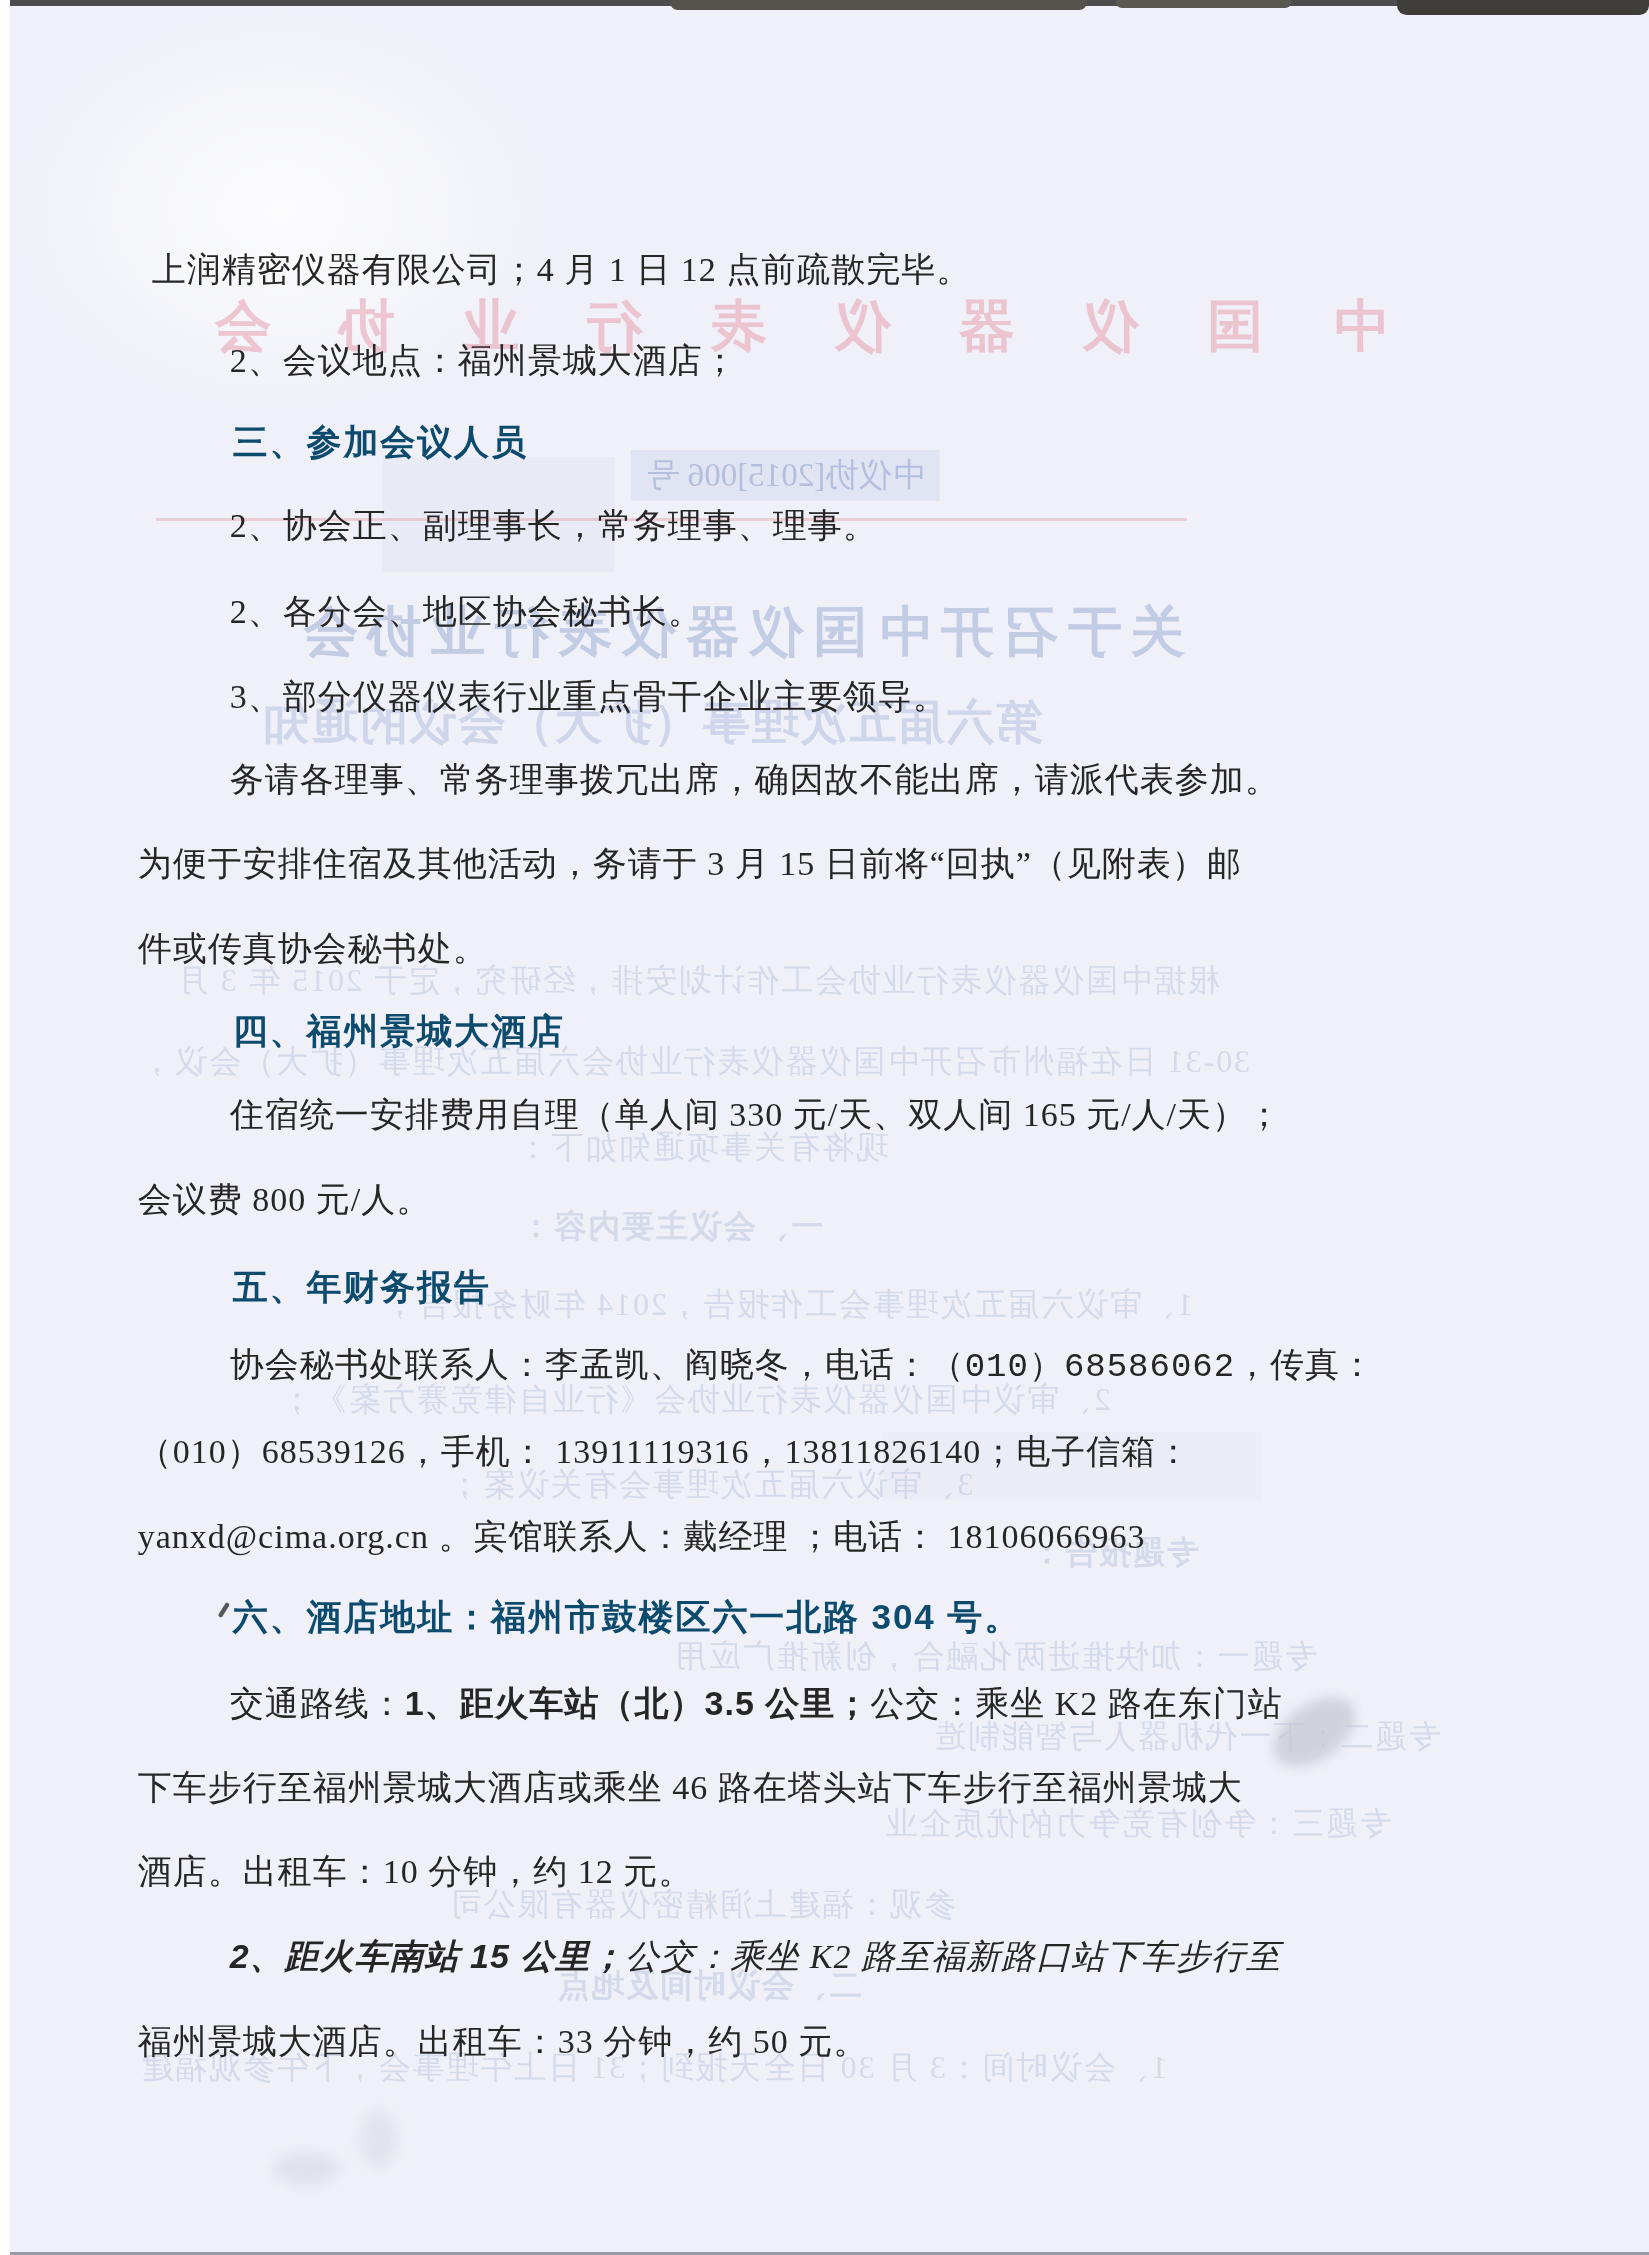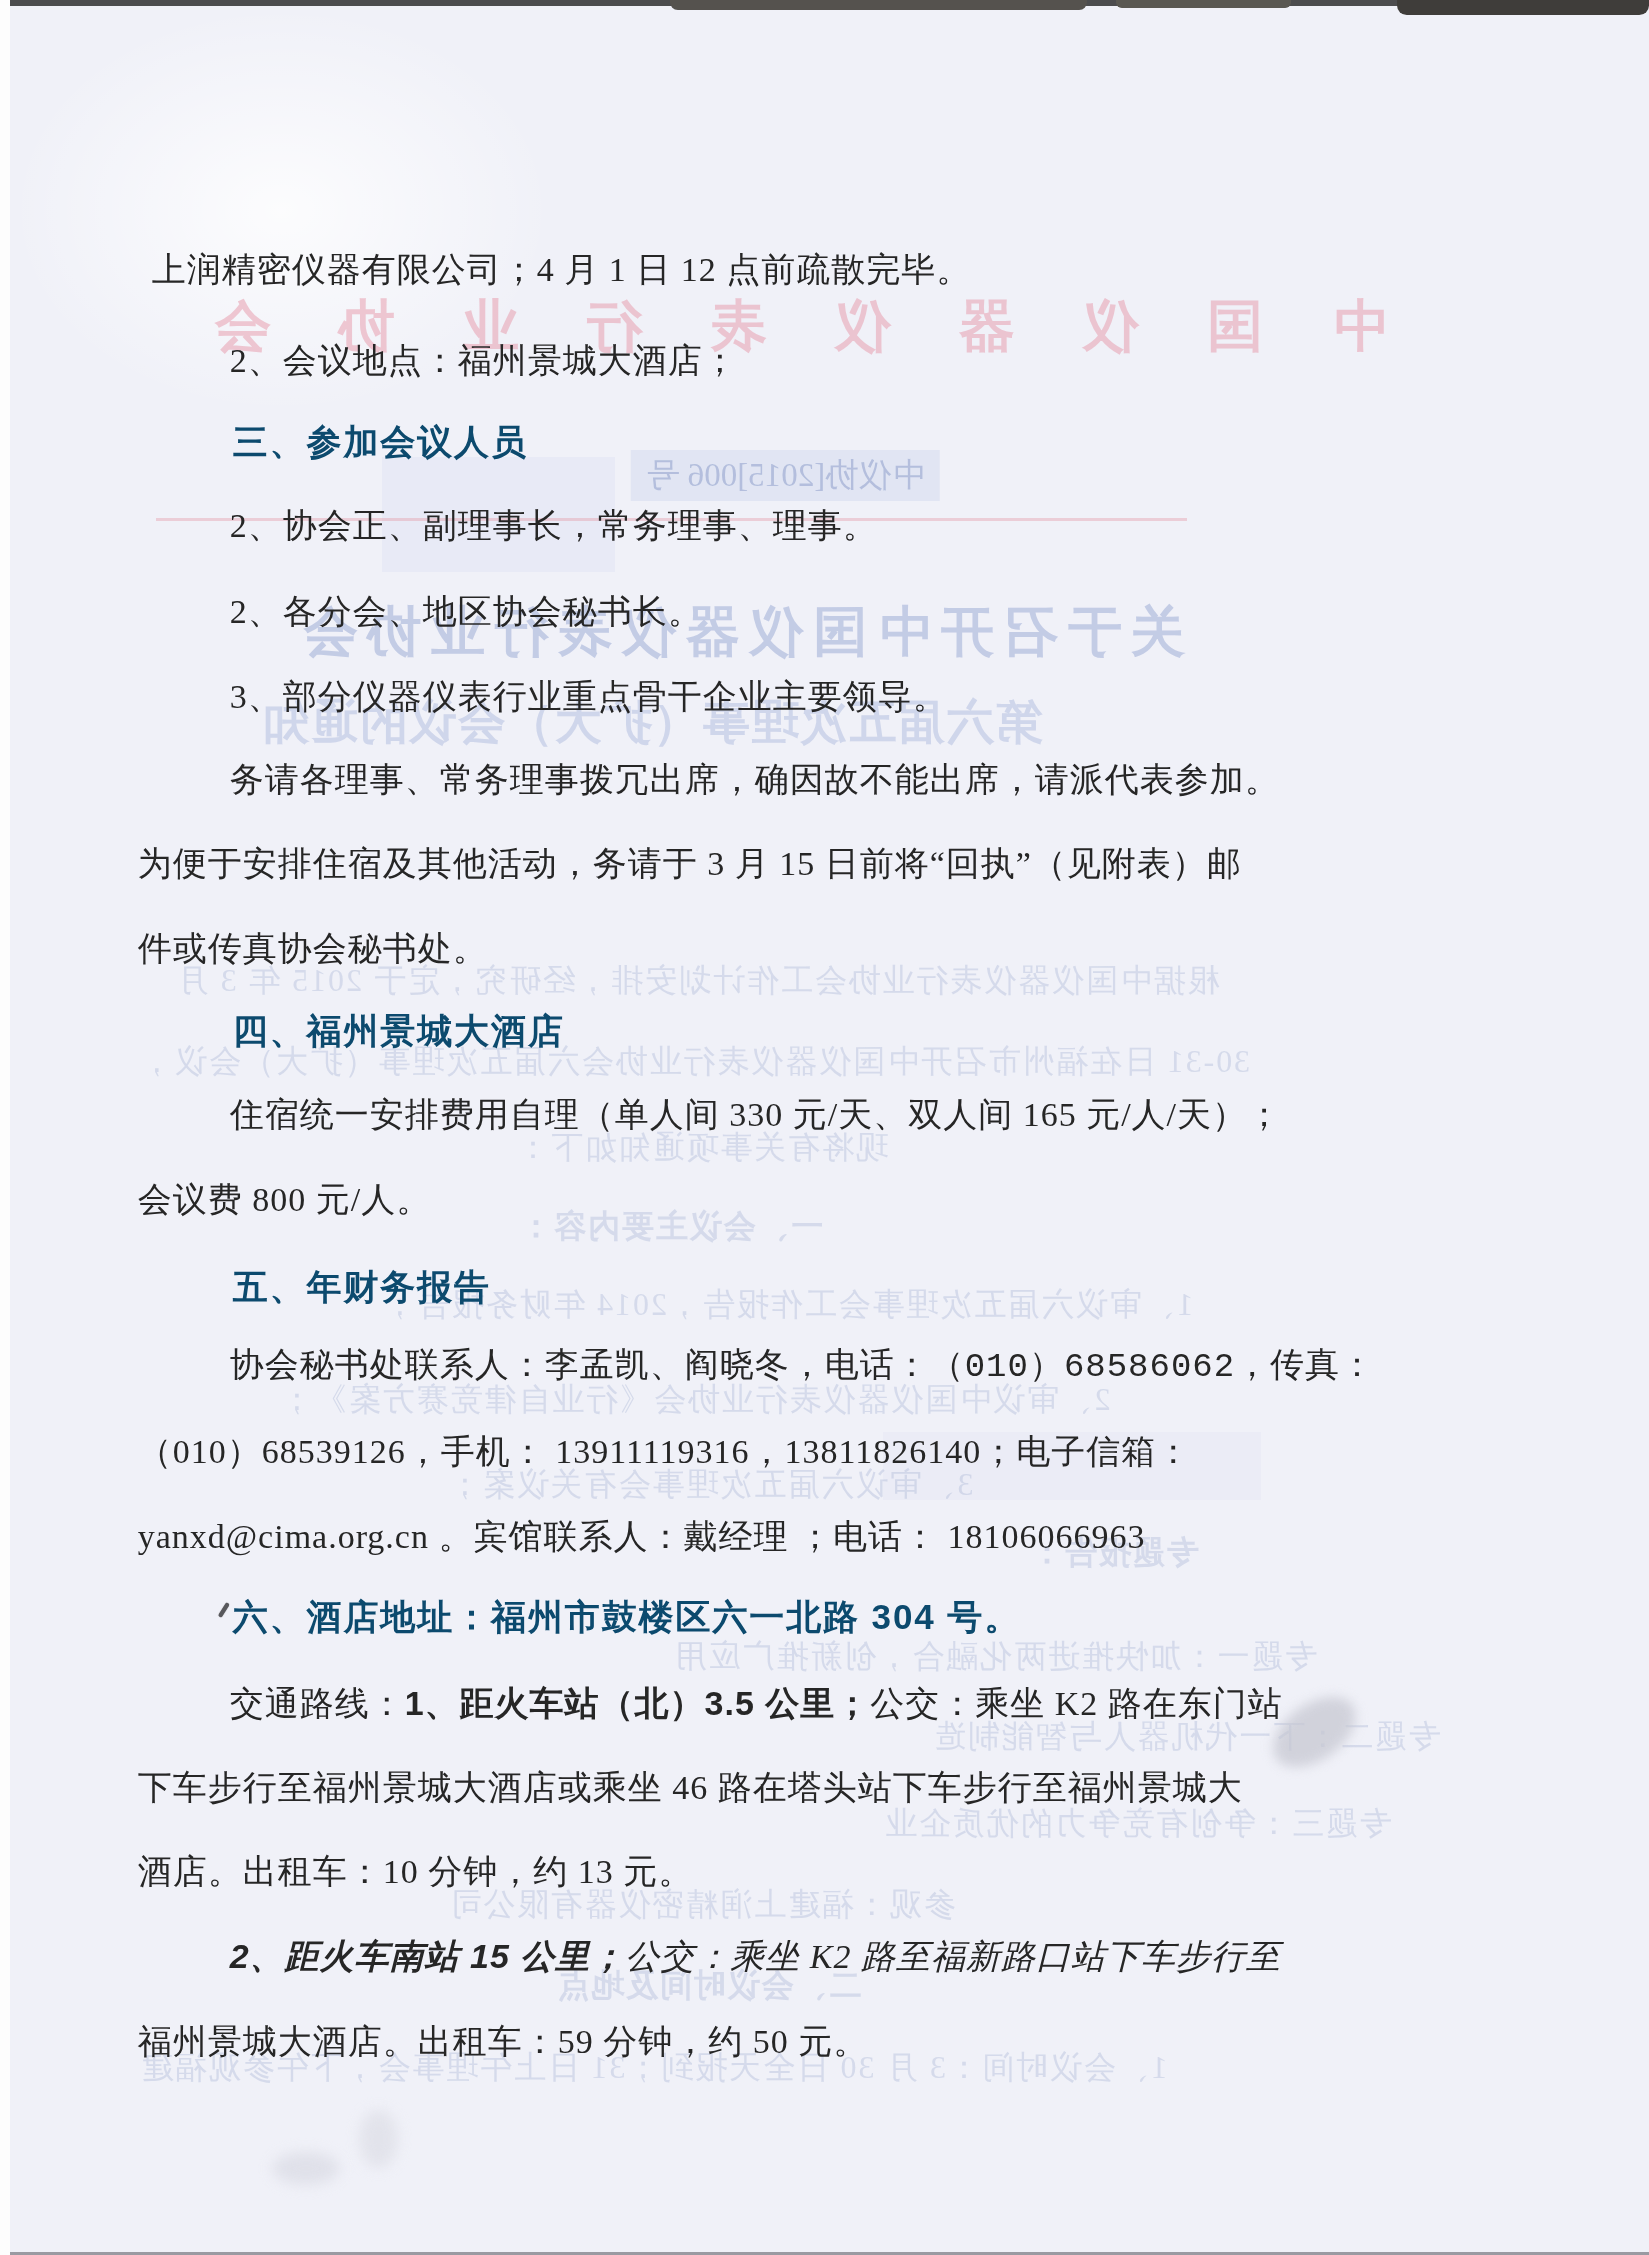--- a/index.html
+++ b/index.html
@@ -126,23 +126,23 @@
   <div class="line head l10">四、福州景城大酒店</div>
   <div class="line l11">住宿统一安排费用自理（单人间 330 元/天、双人间 165 元/人/天）；</div>
   <div class="line l12">会议费 800 元/人。</div>
   <div class="line head l13">五、年财务报告</div>
   <div class="line l14">协会秘书处联系人：李孟凯、阎晓冬，电话：（010）68586062，传真：</div>
   <div class="line l15">（010）68539126，手机： 13911119316，13811826140；电子信箱：</div>
   <div class="line l16">yanxd@cima.org.cn 。宾馆联系人：戴经理 ；电话： 18106066963</div>
   <div class="line head l17">六、酒店地址：福州市鼓楼区六一北路 304 号。</div>
   <div class="line l18"><span>交通路线：</span><span class="b">1、距火车站（北）3.5 公里；</span><span>公交：乘坐 K2 路在东门站</span></div>
   <div class="line l19">下车步行至福州景城大酒店或乘坐 46 路在塔头站下车步行至福州景城大</div>
-  <div class="line l20">酒店。出租车：10 分钟，约 13 元。</div>
+  <div class="line l20">酒店。出租车：10 分钟，约 12 元。</div>
   <div class="line l21"><span class="b">2、距火车南站 15 公里；</span><span>公交：乘坐 K2 路至福新路口站下车步行至</span></div>
-  <div class="line l22">福州景城大酒店。出租车：59 分钟，约 50 元。</div>
+  <div class="line l22">福州景城大酒店。出租车：33 分钟，约 50 元。</div>
 
   <div class="tick"></div>
   <div class="smudge1"></div>
   <div class="smudge2"></div>
   <div class="smudge3"></div>
 </div>
 
 <div class="edge-top"></div>
 <div class="edge-blob1"></div>
 <div class="edge-blob3"></div>

